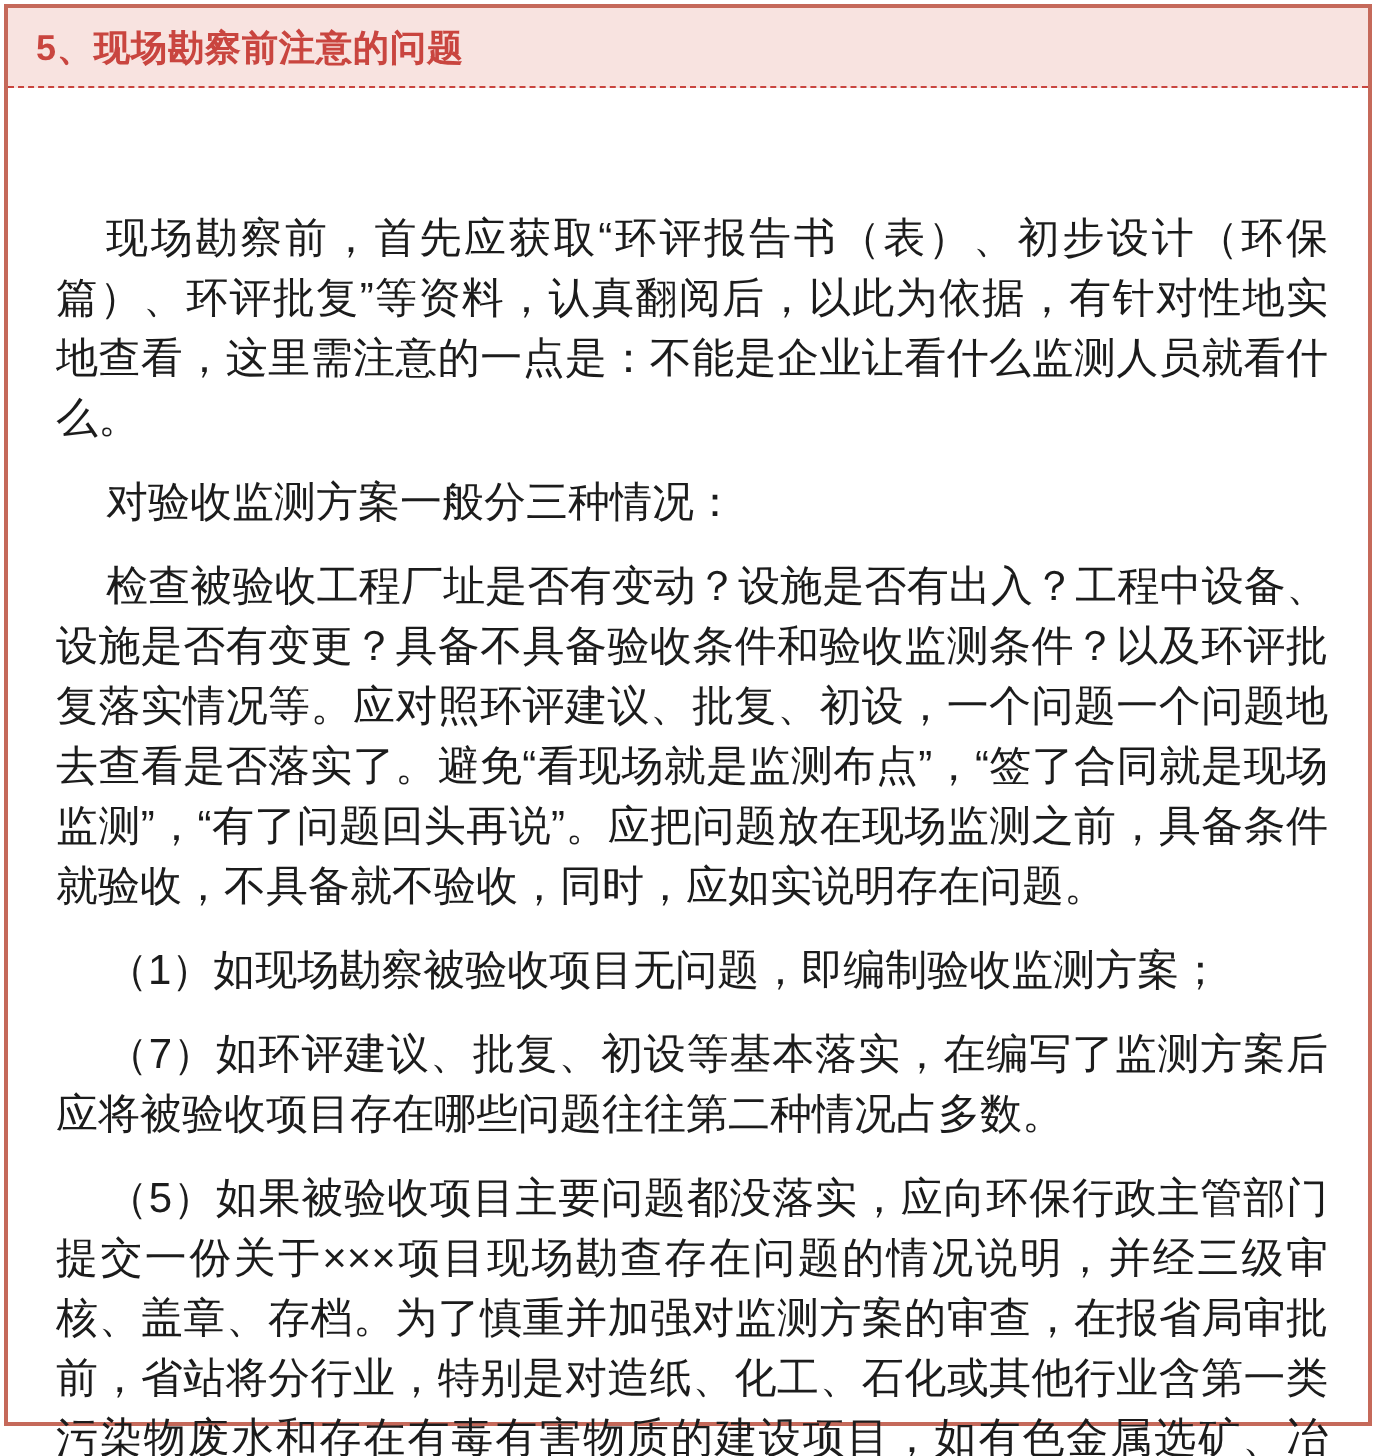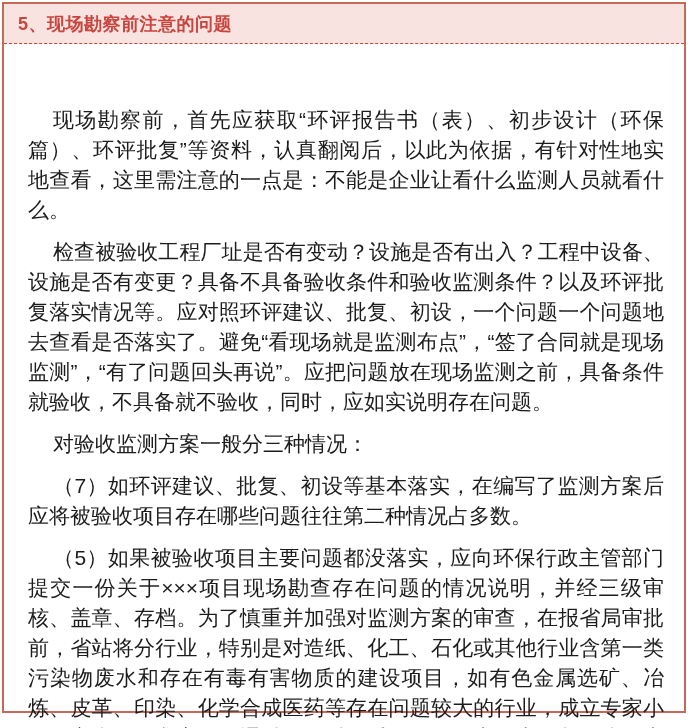--- a/index.html
+++ b/index.html
@@ -49,18 +49,19 @@
 </style>
 </head>
 <body>
 
 <div class="frame">
   <div class="section-header">
     <span>5、现场勘察前注意的问题</span>
   </div>
   <div class="content">
     <p>现场勘察前，首先应获取“环评报告书（表）、初步设计（环保篇）、环评批复”等资料，认真翻阅后，以此为依据，有针对性地实地查看，这里需注意的一点是：不能是企业让看什么监测人员就看什么。</p>
+    <p>对验收监测方案一般分三种情况：</p>
     <p>检查被验收工程厂址是否有变动？设施是否有出入？工程中设备、设施是否有变更？具备不具备验收条件和验收监测条件？以及环评批复落实情况等。应对照环评建议、批复、初设，一个问题一个问题地去查看是否落实了。避免“看现场就是监测布点”，“签了合同就是现场监测”，“有了问题回头再说”。应把问题放在现场监测之前，具备条件就验收，不具备就不验收，同时，应如实说明存在问题。</p>
-    <p>对验收监测方案一般分三种情况：</p>
+    <p>（1）如现场勘察被验收项目无问题，即编制验收监测方案；</p>
     <p>（7）如环评建议、批复、初设等基本落实，在编写了监测方案后应将被验收项目存在哪些问题往往第二种情况占多数。</p>
     <p>（5）如果被验收项目主要问题都没落实，应向环保行政主管部门提交一份关于×××项目现场勘查存在问题的情况说明，并经三级审核、盖章、存档。为了慎重并加强对监测方案的审查，在报省局审批前，省站将分行业，特别是对造纸、化工、石化或其他行业含第一类污染物废水和存在有毒有害物质的建设项目，如有色金属选矿、冶炼、皮革、印染、化学合成医药等存在问题较大的行业，成立专家小组，审查监测方案是否通过。同时，采取项目负责人责任制，执行责任追究制度，采取行政或经济处罚措施，否则的话容易出问题，省站早有关于此类问题的管理规定。</p>
   </div>
 </div>
 
 </body></html>

